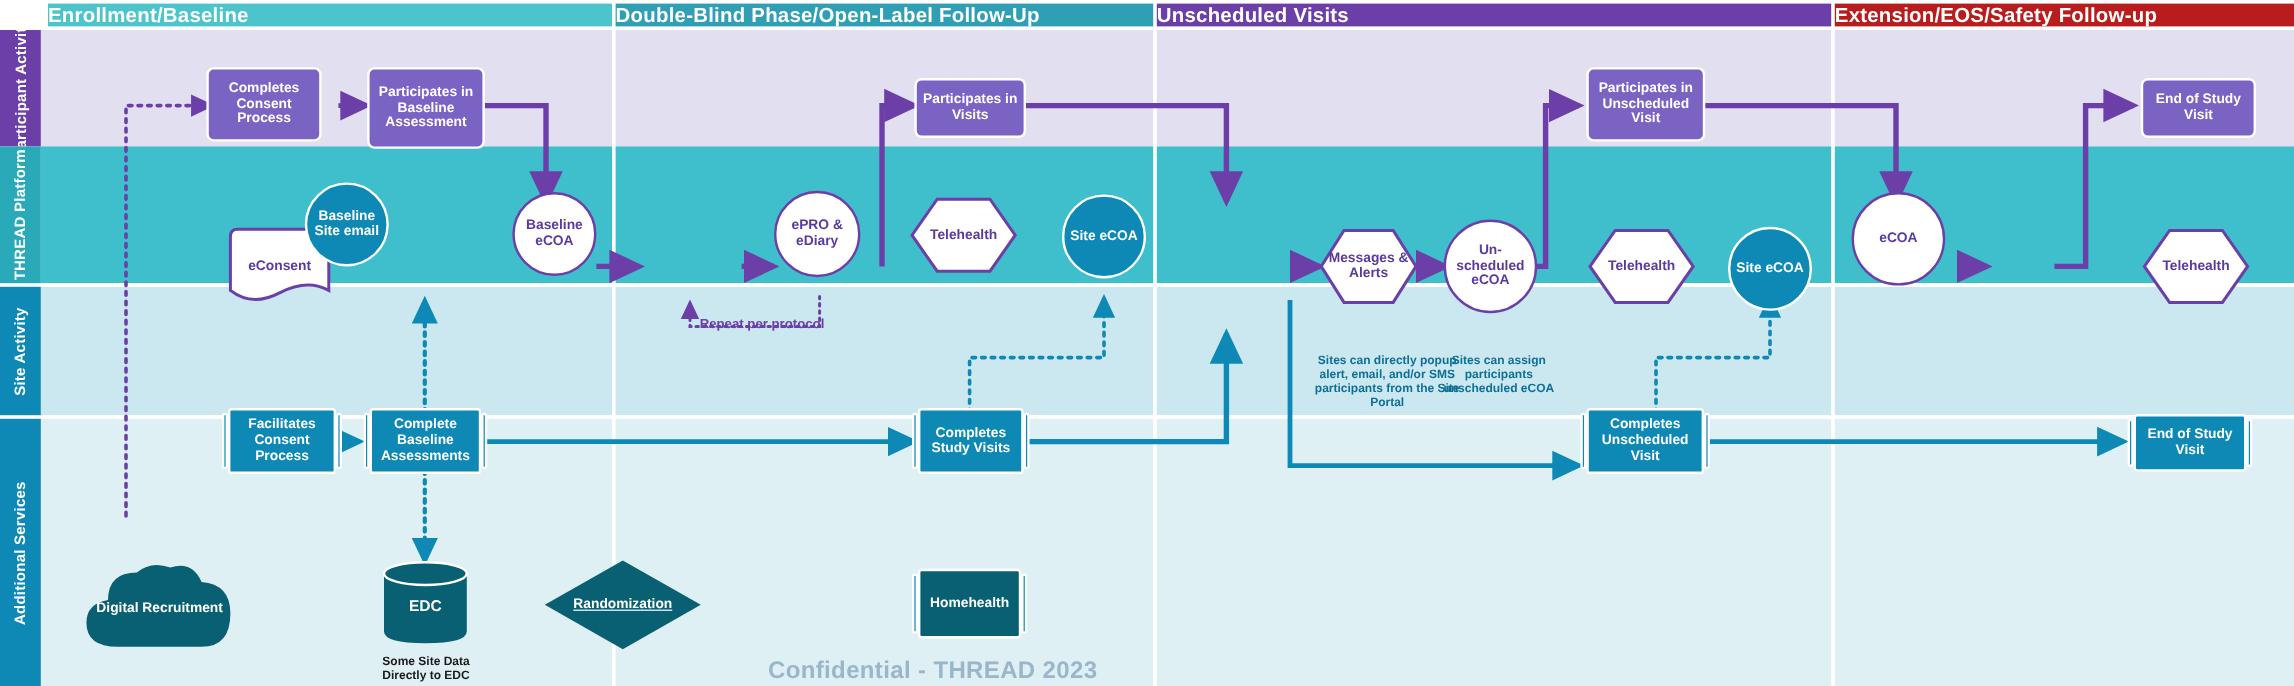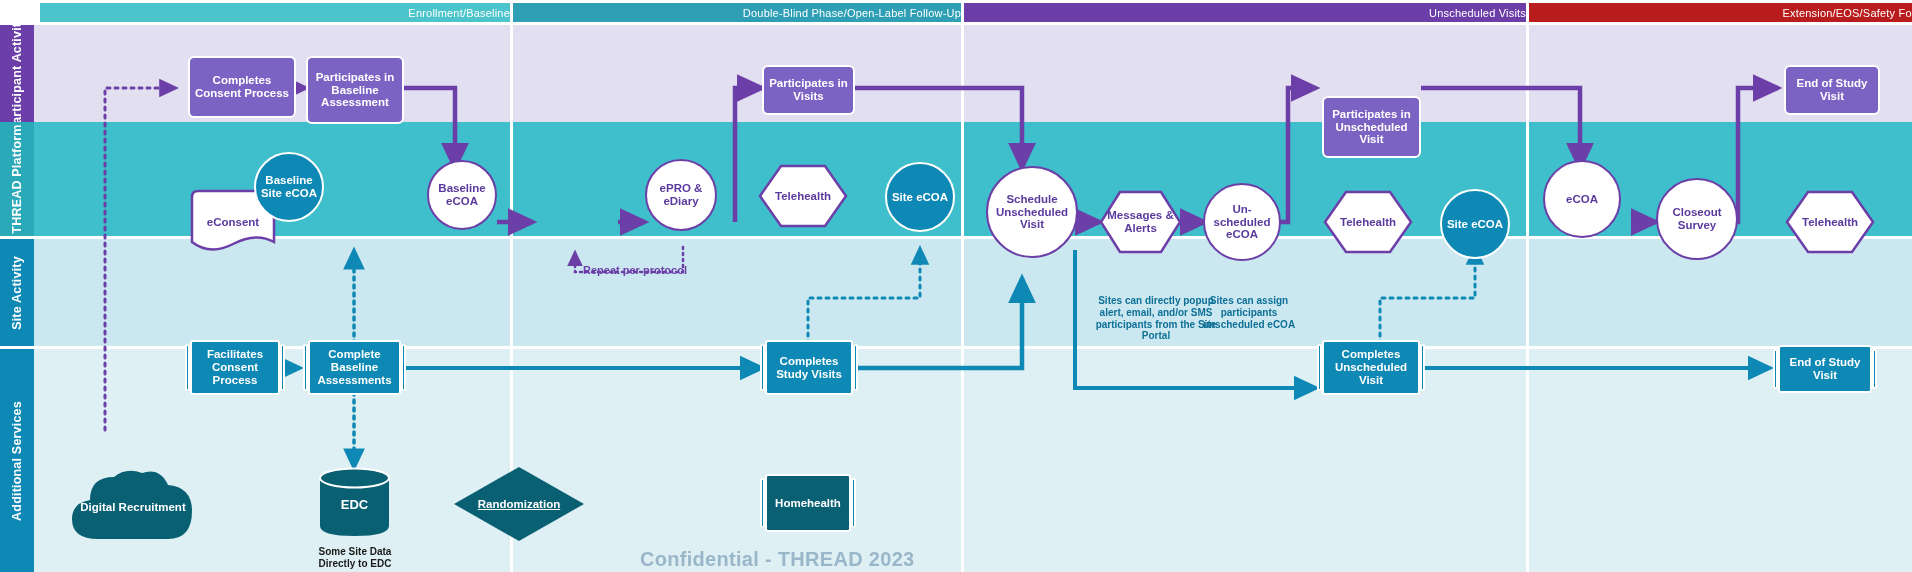--- a/index.html
+++ b/index.html
@@ -8,22 +8,22 @@
 
   
   .lane-label{position:absolute;left:0;width:34px;display:flex;align-items:center;justify-content:center;
     color:#ffffff;font-weight:bold;font-size:12.5px;letter-spacing:.2px;}
   .lane-label span{transform:rotate(-90deg);white-space:nowrap;display:block;}
 
   
   .lane-bg{position:absolute;left:34px;right:0;}
 
   
-  .phase{position:absolute;top:3px;height:19px;display:flex;align-items:center;justify-content:flex-end;
-    color:#fff;font-weight:normal;font-size:11px;letter-spacing:.2px;}
+  .phase{position:absolute;top:3px;height:19px;display:flex;align-items:center;justify-content:flex-start;
+    color:#fff;font-weight:bold;font-size:17px;letter-spacing:.2px;}
 
   
   .vdiv{position:absolute;width:3px;background:#ffffff;}
 
   
   .node{position:absolute;box-sizing:border-box;display:flex;align-items:center;justify-content:center;
     text-align:center;font-weight:bold;line-height:1.12;}
 
   
   .p-box{background:#7b63c4;border:2px solid #ffffff;border-radius:6px;color:#ffffff;font-size:11.5px;
@@ -174,51 +174,51 @@
 
     <path d="M354,360 L354,250" stroke="#0e88b4" stroke-width="3.5" fill="none" stroke-dasharray="3,5" stroke-linecap="round" marker-end="url(#atl)"></path>
 
     <path d="M354,392 L354,468" stroke="#0e88b4" stroke-width="3.5" fill="none" stroke-dasharray="3,5" stroke-linecap="round" marker-end="url(#atl)"></path>
 
     <path d="M808,360 L808,298 L920,298 L920,248" stroke="#0e88b4" stroke-width="3" fill="none" stroke-dasharray="3,5" stroke-linecap="round" marker-end="url(#atl)"></path>
 
     <path d="M1380,360 L1380,298 L1475,298 L1475,248" stroke="#0e88b4" stroke-width="3" fill="none" stroke-dasharray="3,5" stroke-linecap="round" marker-end="url(#atl)"></path>
   </svg>
 
-  <div class="node p-box" style="left:188px;top:56px;width:108px;height:62px;">
+  <div class="node p-box" style="left:172px;top:56px;width:96px;height:62px;">
     <span>Completes Consent Process</span>
     </div>
 
   <div class="node p-box" style="left:306px;top:56px;width:98px;height:68px;">
     <span>Participates in Baseline Assessment</span>
     </div>
 
   <div class="node p-box" style="left:762px;top:65px;width:93px;height:50px;">
     <span>Participates in Visits</span>
     </div>
 
-  <div class="node p-box" style="left:1322px;top:56px;width:99px;height:62px;margin-top:40px;">
+  <div class="node p-box" style="left:1322px;top:56px;width:99px;height:62px;">
     <span>Participates in Unscheduled Visit</span>
     </div>
 
   <div class="node p-box" style="left:1784px;top:65px;width:96px;height:50px;">
     <span>End of Study Visit</span>
     </div>
 
   <div class="node doc" style="left:188px;top:188px;width:90px;height:69px;">
     <svg viewBox="0 0 90 69" preserveAspectRatio="none">
       <path d="M4,9 Q4,3 10,3 L80,3 Q86,3 86,9 L86,54 Q68,44 45,56 Q22,68 4,54 Z" fill="#ffffff" stroke="#6c3fa8" stroke-width="2.5"></path>
     </svg>
     <div class="docinner">
       <span>eConsent</span>
       </div>
   </div>
 
   <div class="node circ circ-blue" style="left:254px;top:152px;width:70px;height:70px;">
-    <span>Baseline Site eCOA</span>
+    <span>Baseline Site email</span>
     </div>
 
   <div class="node circ circ-white" style="left:427px;top:160px;width:70px;height:70px;">
     <span>Baseline eCOA</span>
     </div>
 
 
   <div class="node circ circ-white" style="left:645px;top:159px;width:72px;height:72px;">
     <span>ePRO &amp; eDiary</span>
     </div>
@@ -229,23 +229,20 @@
       </svg>
     <div class="hexinner">
       <span>Telehealth</span>
       </div>
   </div>
 
   <div class="node circ circ-blue" style="left:885px;top:162px;width:70px;height:70px;">
     <span>Site eCOA</span>
     </div>
 
-  <div class="node circ circ-white" style="left:986px;top:166px;width:92px;height:92px;">
-    <span>Schedule Unscheduled Visit</span>
-    </div>
 
   <div class="node hex" style="left:1098px;top:189px;width:85px;height:66px;">
     <svg viewBox="0 0 85 66" preserveAspectRatio="none">
       <path d="M22,3 L63,3 L82,33 L63,63 L22,63 L3,33 Z" fill="#ffffff" stroke="#6c3fa8" stroke-width="2.5"></path>
       </svg>
     <div class="hexinner">
       <span>Messages &amp; Alerts</span>
       </div>
   </div>
 
@@ -263,23 +260,20 @@
   </div>
 
   <div class="node circ circ-blue" style="left:1440px;top:189px;width:70px;height:70px;">
     <span>Site eCOA</span>
     </div>
 
   <div class="node circ circ-white" style="left:1543px;top:160px;width:78px;height:78px;">
     <span>eCOA</span>
     </div>
 
-  <div class="node circ circ-white" style="left:1656px;top:178px;width:82px;height:82px;">
-    <span>Closeout Survey</span>
-    </div>
 
   <div class="node hex" style="left:1784px;top:189px;width:92px;height:66px;">
     <svg viewBox="0 0 92 66" preserveAspectRatio="none">
       <path d="M24,3 L68,3 L89,33 L68,63 L24,63 L3,33 Z" fill="#ffffff" stroke="#6c3fa8" stroke-width="2.5"></path>
       </svg>
     <div class="hexinner">
       <span>Telehealth</span>
       </div>
   </div>
 

